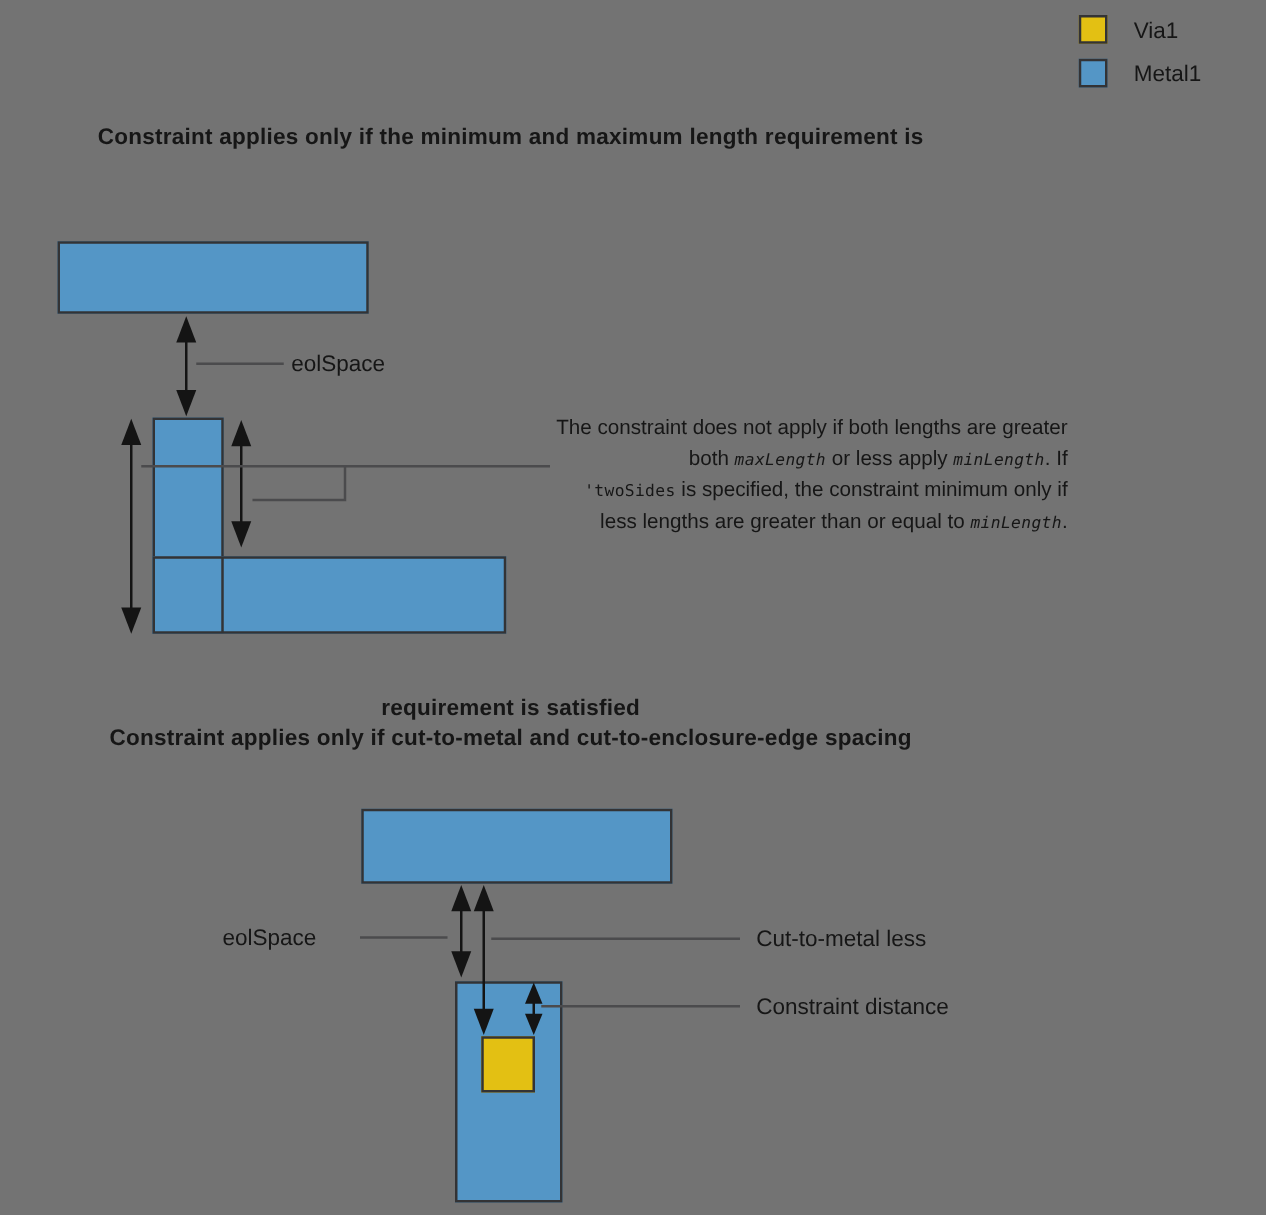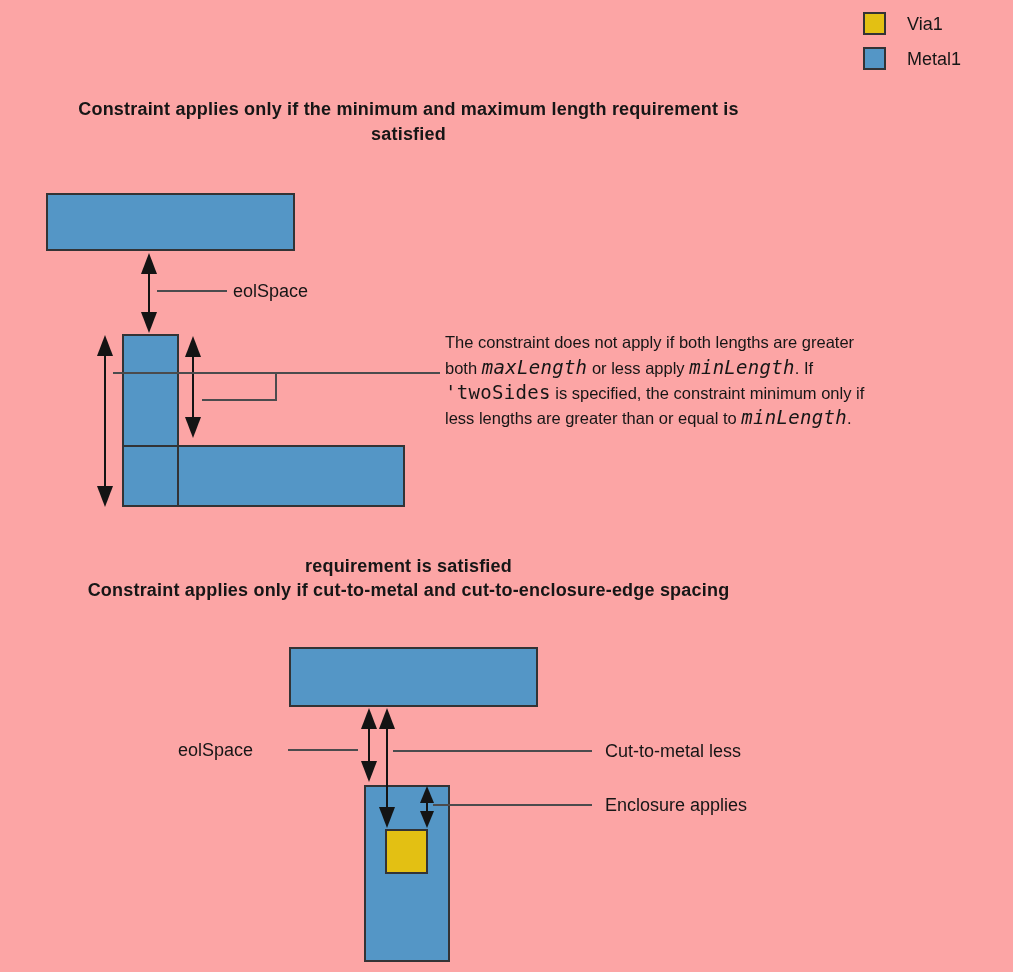--- a/index.html
+++ b/index.html
@@ -1,34 +1,34 @@
 <!DOCTYPE html>
 <html style="--metal1: #5496C6; --via1: #E3C013; --shape_border: #333335; --arrow: #141414; --leader: #4b4b4d;"><head>
 <meta charset="utf-8">
 <style>
   html,body{margin:0;padding:0;background:#ffffff;}
   .page{
-    position:relative;width:1013px;height:972px;background:#fca5a5;overflow:hidden;
+    position:relative;width:1013px;height:972px;background:#737373;overflow:hidden;
     font-family:"Liberation Sans",sans-serif;color:#161616;
   }
   .shape{position:absolute;box-sizing:border-box;border:2px solid var(--shape_border);}
   .metal{background:var(--metal1);}
   .via{background:var(--via1);}
   .fig-title{
     position:absolute;left:0;width:817px;text-align:center;
     font-weight:bold;font-size:18px;line-height:25px;letter-spacing:0.2px;
   }
   .dlabel{position:absolute;font-size:18px;line-height:18px;white-space:nowrap;}
   .legend{position:absolute;left:863px;top:12px;}
   .legend-row{display:flex;align-items:center;height:23px;margin-bottom:12px;}
   .legend-swatch{width:23px;height:23px;box-sizing:border-box;border:2px solid var(--shape_border);margin-right:21px;flex:0 0 auto;}
   .legend-label{font-size:18px;line-height:18px;}
-  .para{position:absolute;font-size:16.5px;}
+  .para{position:absolute;font-size:16.5px;text-align:right;}
   .para .pline{white-space:nowrap;height:25px;line-height:25px;}
-  .mono{font-family:"DejaVu Sans Mono",monospace;font-size:19px;letter-spacing:0.3px;}
+  .mono{font-family:"DejaVu Sans Mono",monospace;font-size:13px;letter-spacing:0.3px;}
   .italic{font-style:italic;}
   .overlay{position:absolute;left:0;top:0;pointer-events:none;}
   .arrow-shaft{stroke:var(--arrow);stroke-width:2;}
   .arrow-head{fill:var(--arrow);stroke:none;}
   .leader{stroke:var(--leader);stroke-width:2;fill:none;}
   .edge{stroke:var(--shape_border);stroke-width:2;}
 </style>
 </head>
 <body>
 
@@ -40,21 +40,20 @@
       <span class="legend-label">Via1</span>
     </div>
     <div class="legend-row">
       <span class="legend-swatch metal"></span>
       <span class="legend-label">Metal1</span>
     </div>
   </div>
 
   <div class="fig-title" style="top:97px;">
     <div>Constraint applies only if the minimum and maximum length requirement is</div>
-    <div>satisfied</div>
   </div>
 
   <div class="shape metal" style="left:46px;top:193px;width:249px;height:58px;"></div>
   <div class="shape metal" style="left:122px;top:334px;width:57px;height:173px;"></div>
   <div class="shape metal" style="left:122px;top:445px;width:283px;height:62px;"></div>
 
   <div class="dlabel" style="left:233px;top:282px;">eolSpace</div>
 
   <div class="para" style="left:445px;top:330px;">
       <div class="pline"><span>The constraint does not apply if both lengths are greater</span></div>
@@ -67,21 +66,21 @@
     <div>requirement is satisfied</div>
     <div>Constraint applies only if cut-to-metal and cut-to-enclosure-edge spacing</div>
   </div>
 
   <div class="shape metal" style="left:289px;top:647px;width:249px;height:60px;"></div>
   <div class="shape metal" style="left:364px;top:785px;width:86px;height:177px;"></div>
   <div class="shape via" style="left:385px;top:829px;width:43px;height:45px;"></div>
 
   <div class="dlabel" style="left:178px;top:741px;">eolSpace</div>
   <div class="dlabel" style="left:605px;top:742px;">Cut-to-metal less</div>
-  <div class="dlabel" style="left:605px;top:796px;">Enclosure applies</div>
+  <div class="dlabel" style="left:605px;top:796px;">Constraint distance</div>
 
   <svg class="overlay" width="1013" height="972" viewBox="0 0 1013 972">
 
     <g>
       <line class="edge" x1="178" y1="446" x2="178" y2="506"></line>
 
       <g>
         <line class="arrow-shaft" x1="149" y1="272" x2="149" y2="314"></line>
         <polygon class="arrow-head" points="149,253 141,274 157,274"></polygon>
         <polygon class="arrow-head" points="149,333 141,312 157,312"></polygon>

